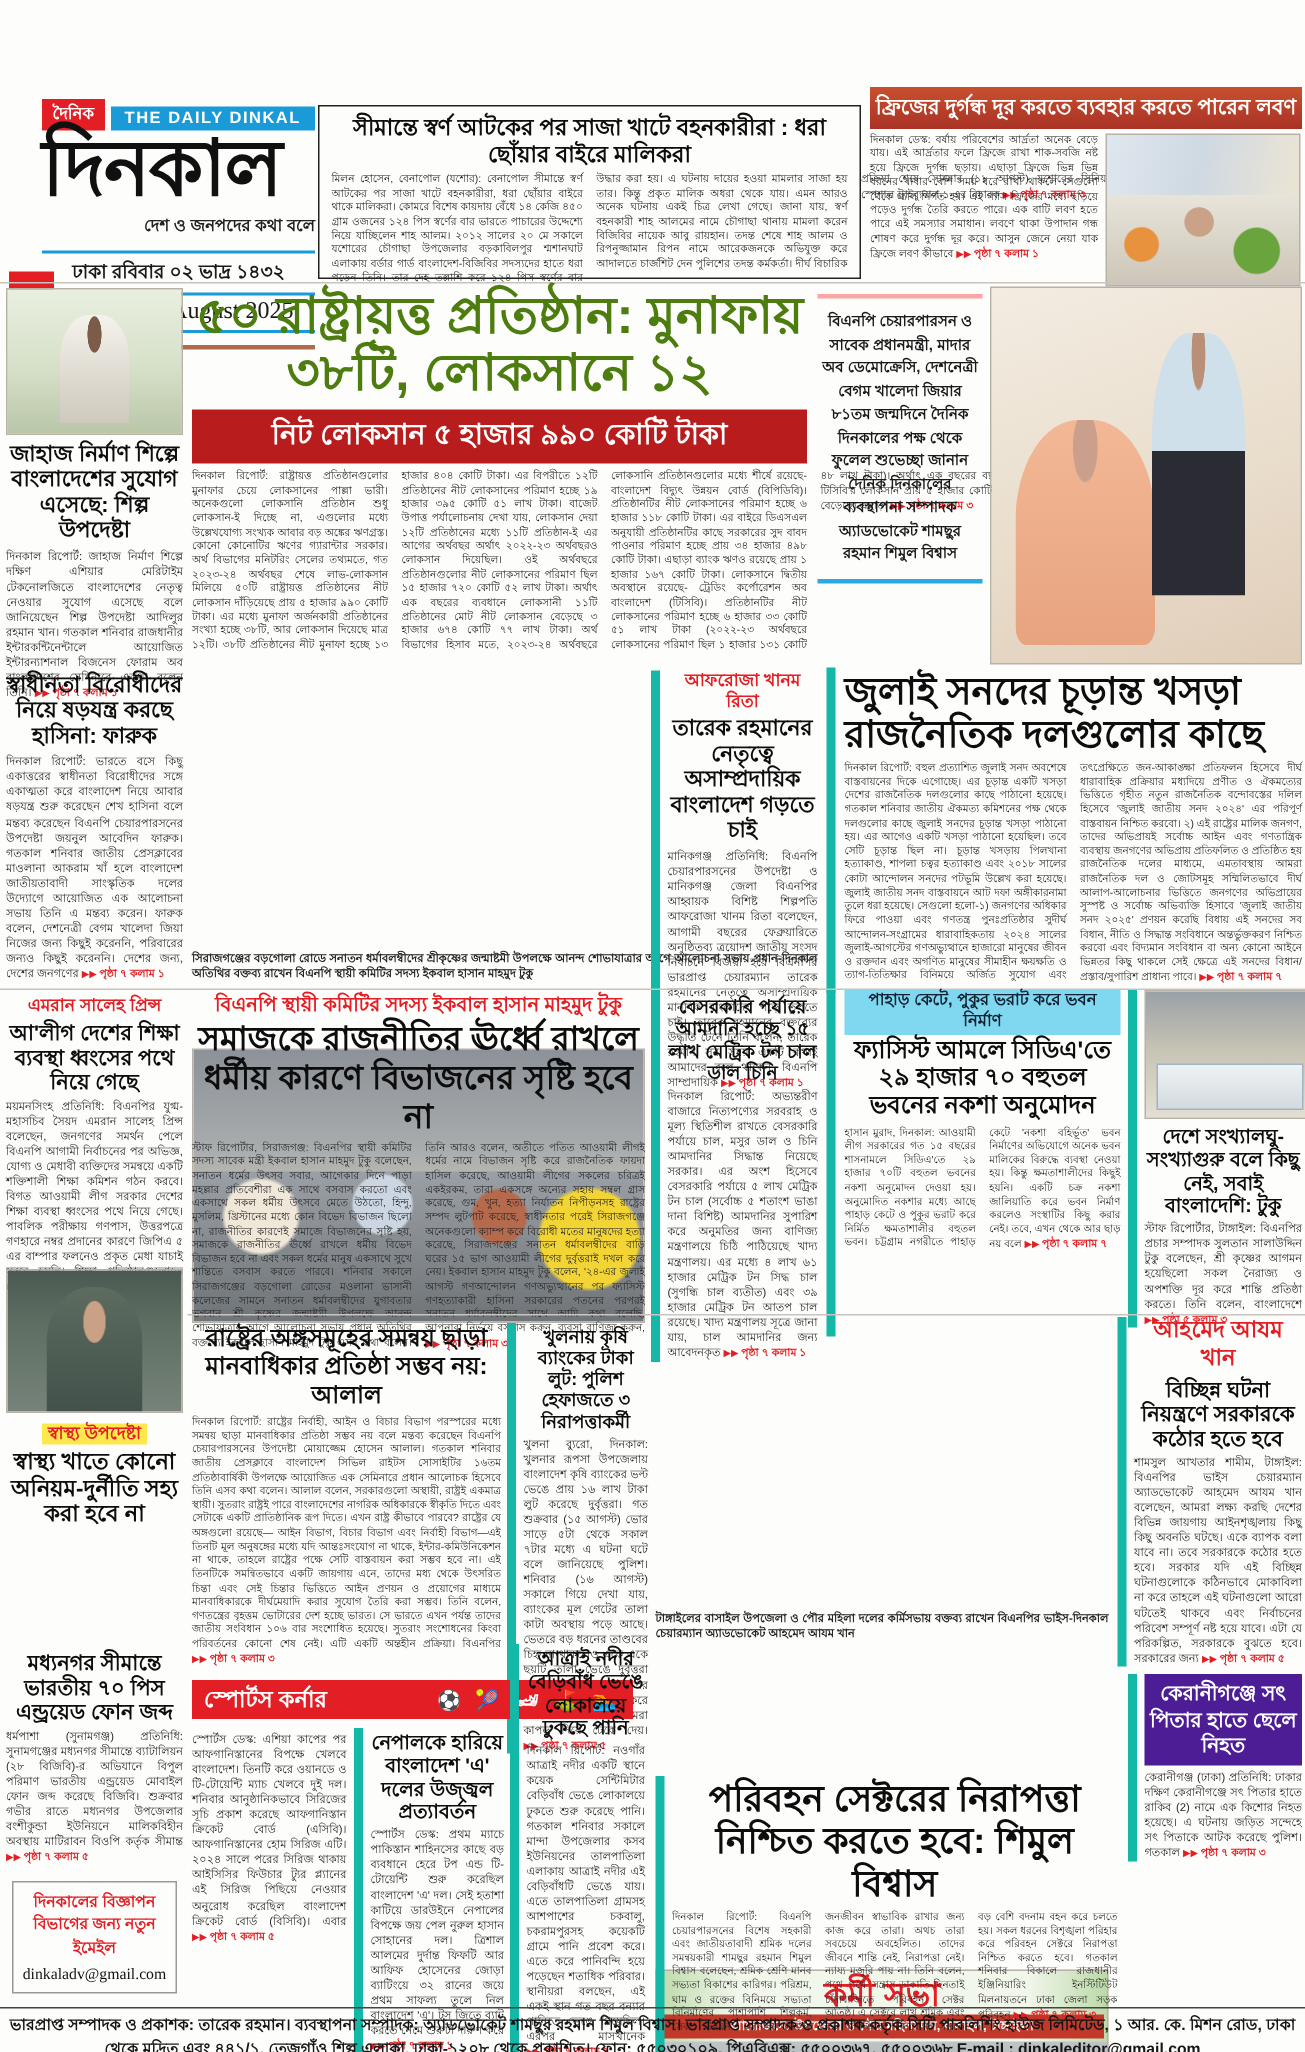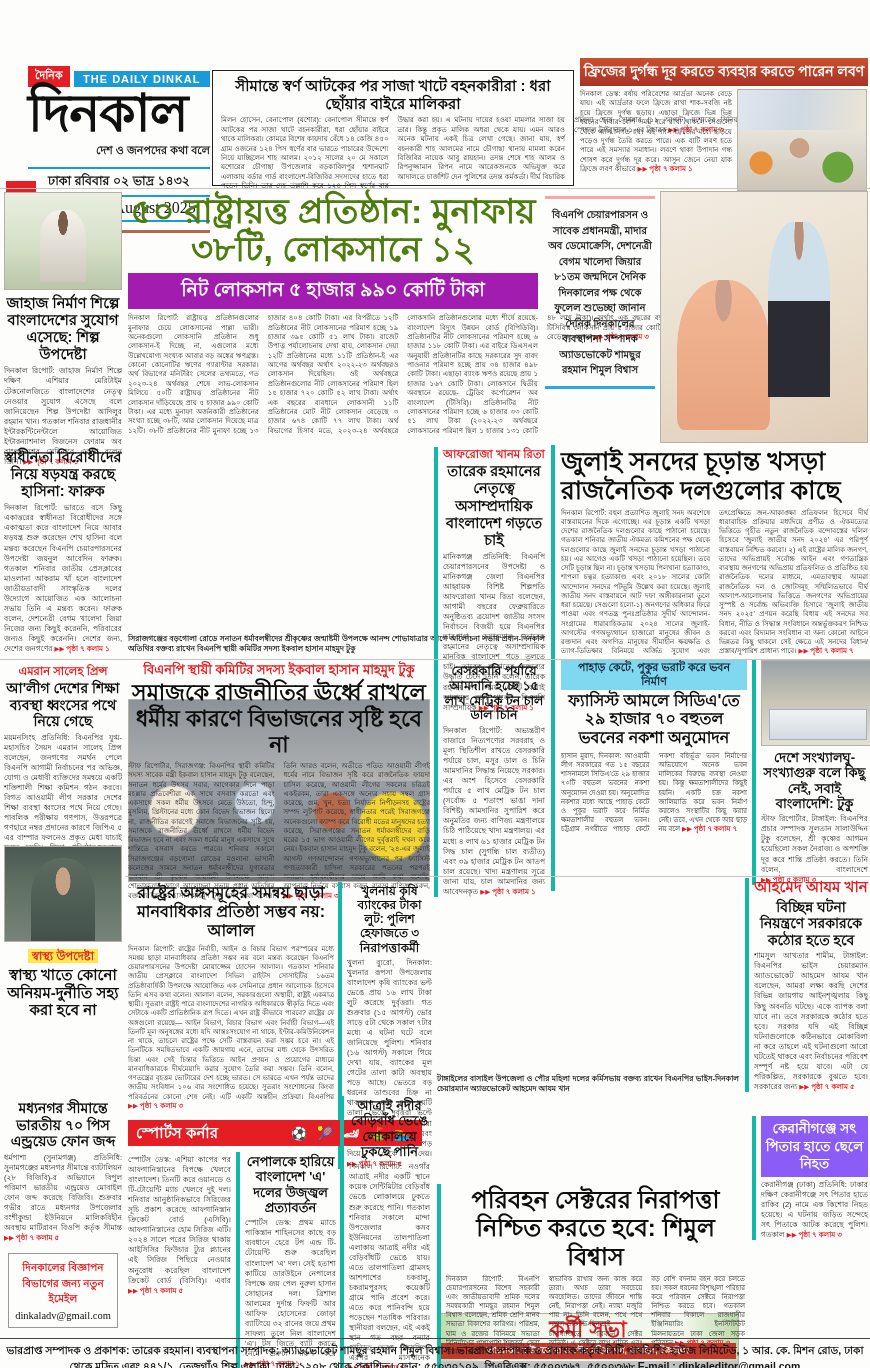--- a/index.html
+++ b/index.html
@@ -24,32 +24,32 @@
   .body-txt{font-size:7.5px;line-height:1.34;text-align:justify;color:#262626;margin-top:3px;}
   .jump{color:#e31e24;font-weight:bold;font-size:7.2px;white-space:nowrap;}
   .jump::before{content:"▶▶ ";font-size:6.5px;}
   .cols2{column-count:2;column-gap:9px;}
   .cols3{column-count:3;column-gap:9px;}
   .boxed{border:1.5px solid #222;padding:4px 8px;}
   .photo{background:#d8d5cc;border:1px solid #b7b2a8;position:relative;overflow:hidden;}
   .caption{font-size:7.6px;font-weight:bold;color:#222;line-height:1.3;text-align:justify;}
   .credit{float:right;font-weight:bold;}
   .main-head{color:#4d7c0f;font-size:34px;line-height:1.12;}
-  .sub-bar{background:#a21caf;color:#fff;font-weight:bold;font-size:19px;text-align:center;padding:2px 0;margin:5px 0 4px;}
-  .red-box-head{background:#8b5cf6;color:#fff;font-weight:bold;text-align:center;font-size:13.5px;line-height:1.3;padding:4px 3px;}
+  .sub-bar{background:#b91c1c;color:#fff;font-weight:bold;font-size:19px;text-align:center;padding:2px 0;margin:5px 0 4px;}
+  .red-box-head{background:#4c1d95;color:#fff;font-weight:bold;text-align:center;font-size:13.5px;line-height:1.3;padding:4px 3px;}
   .fridge-bar{background:linear-gradient(#c8502e,#a93226);color:#fff;font-weight:bold;font-size:14px;text-align:center;padding:2px 0;}
   .sports-bar{background:#e31e24;color:#fff;display:flex;align-items:center;justify-content:space-between;padding:0 8px;font-weight:bold;font-size:15px;}
   .sports-icons{font-size:13px;letter-spacing:3px;color:#fff;}
   .cap-col{font-size:10px;font-weight:bold;text-align:center;line-height:1.55;color:#1a1a1a;
            border-top:3px solid #fca5a5;border-bottom:3px solid #29abe2;padding:8px 2px;}
   .ad-box{border:1px solid #999;text-align:center;padding:6px 4px;}
   .ad-box .l1{color:#e31e24;font-weight:bold;font-size:10.5px;line-height:1.5;}
   .ad-box .l2{font-family:"Liberation Serif","DejaVu Serif",serif;font-size:10.5px;color:#111;margin-top:3px;}
   .footer{border-top:1.5px solid #444;text-align:center;font-size:10.5px;font-weight:bold;line-height:1.5;padding-top:4px;color:#151515;}
-  .vline{border-left:4px solid #14b8a6;}
+  .vline{border-left:6px solid #14b8a6;}
   
   .ph-green{background:linear-gradient(180deg,#e9efe0 0%,#d6e0c8 55%,#b9c6a8 100%);}
   .ph-green::after{content:"";position:absolute;left:30%;top:18%;width:40%;height:75%;background:radial-gradient(ellipse at 50% 18%,#7a5c49 0 14%,transparent 15%),linear-gradient(#f4f2ec,#cfc9bd);border-radius:40% 40% 0 0;}
   .ph-peach{background:linear-gradient(160deg,#f3ece2 0%,#eadfce 50%,#e0cdb8 100%);}
   .ph-peach::before{content:"";position:absolute;left:8%;top:35%;width:45%;height:60%;background:radial-gradient(ellipse at 50% 12%,#caa08d 0 12%,transparent 13%),linear-gradient(#f2b896,#e8a37f);border-radius:45% 45% 8% 8%;}
   .ph-peach::after{content:"";position:absolute;right:18%;top:12%;width:30%;height:70%;background:radial-gradient(ellipse at 50% 8%,#b98f77 0 10%,transparent 11%),linear-gradient(#cfe0ea 0 45%,#2b2b33 45% 100%);border-radius:40% 40% 0 0;}
   .ph-rally{background:linear-gradient(180deg,#8d9298 0%,#a7abad 35%,#c9c3b4 60%,#d9d2c0 100%);}
   .ph-rally::after{content:"";position:absolute;left:0;bottom:0;width:100%;height:55%;
      background:radial-gradient(circle at 15% 30%,#efe7d8 0 9%,transparent 10%),
                 radial-gradient(circle at 42% 22%,#ccd6e2 0 10%,transparent 11%),

